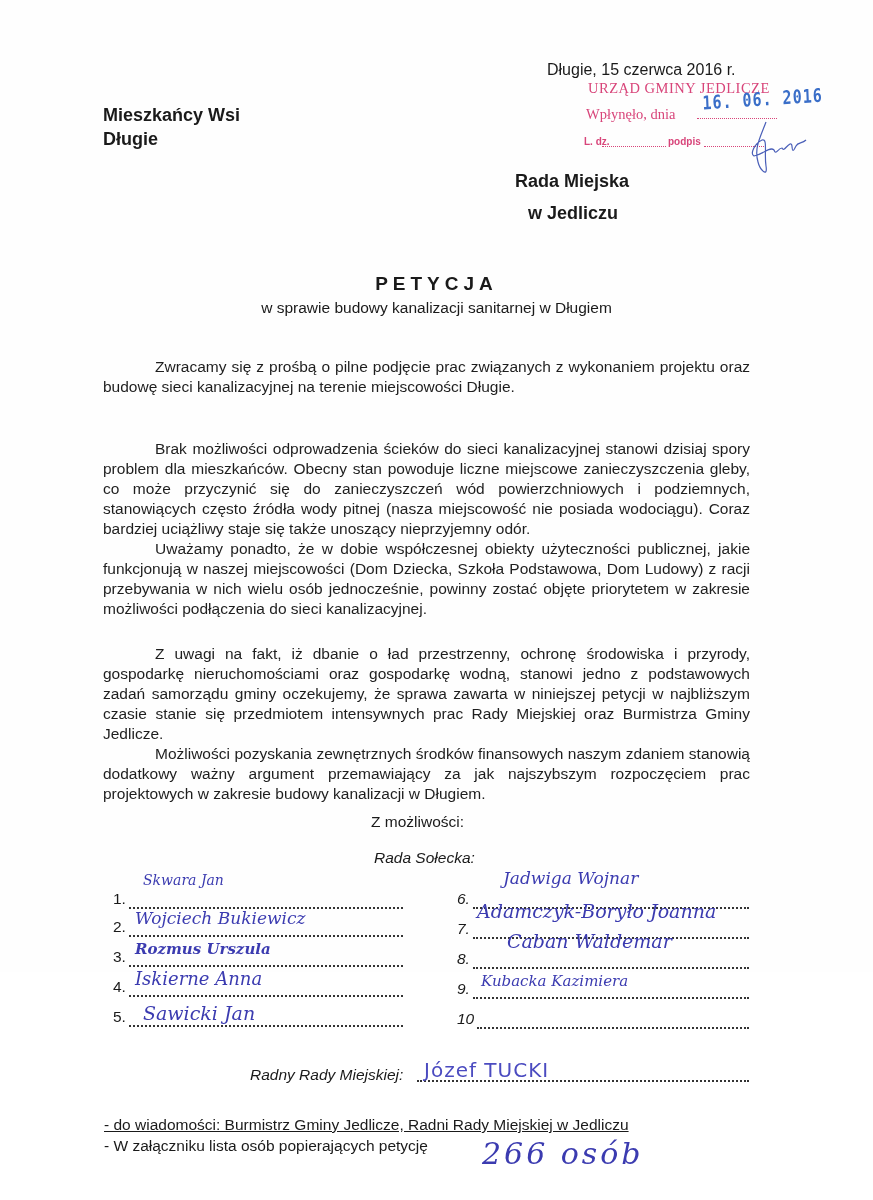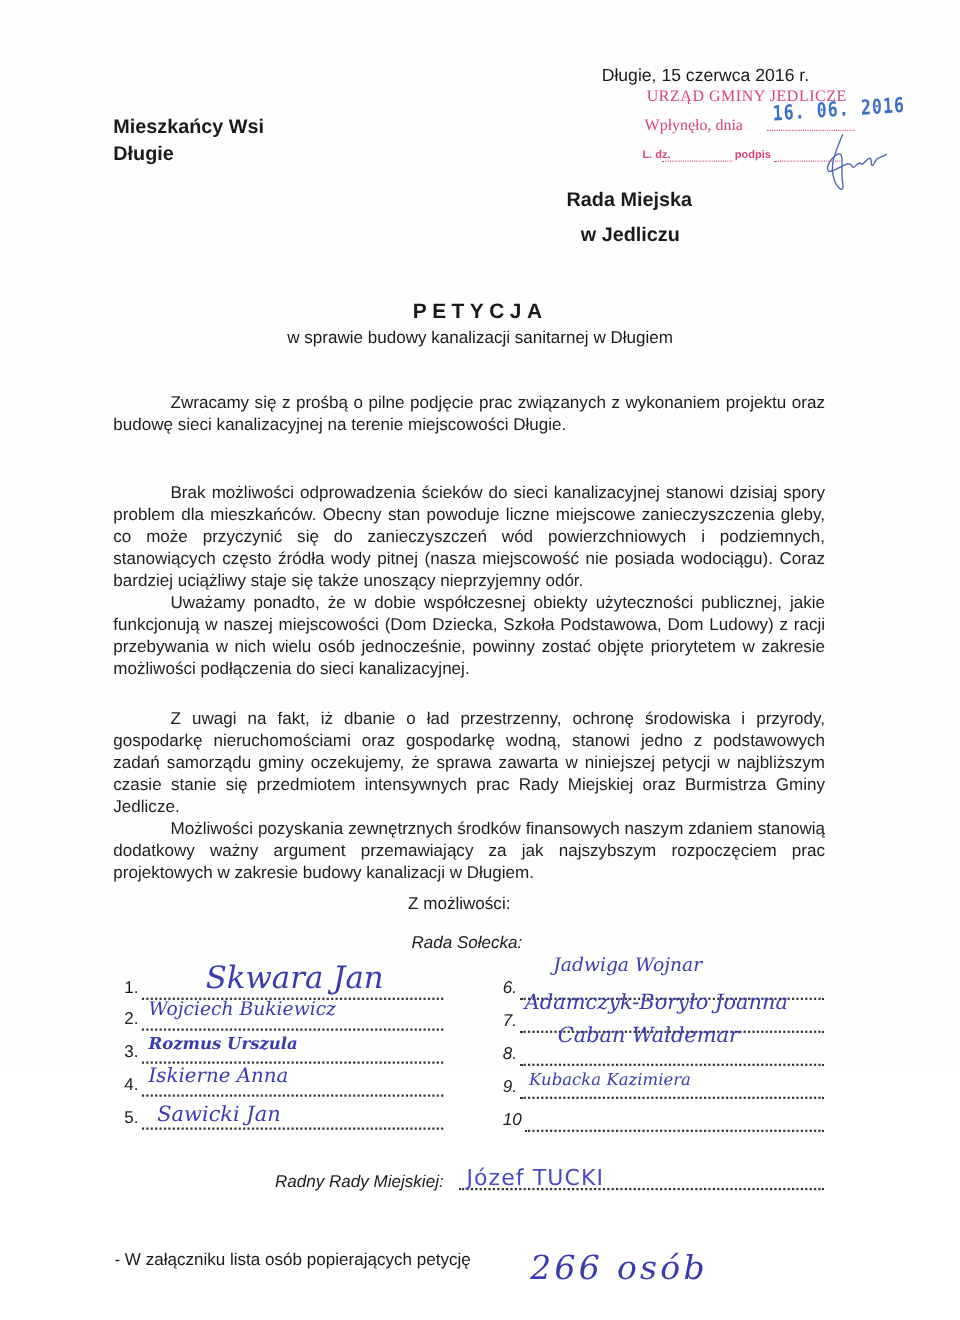--- a/index.html
+++ b/index.html
@@ -98,21 +98,21 @@
     <p>Z uwagi na fakt, iż dbanie o ład przestrzenny, ochronę środowiska i przyrody, gospodarkę nieruchomościami oraz gospodarkę wodną, stanowi jedno z podstawowych zadań samorządu gminy oczekujemy, że sprawa zawarta w niniejszej petycji w najbliższym czasie stanie się przedmiotem intensywnych prac Rady Miejskiej oraz Burmistrza Gminy Jedlicze.</p>
     <p>Możliwości pozyskania zewnętrznych środków finansowych naszym zdaniem stanowią dodatkowy ważny argument przemawiający za jak najszybszym rozpoczęciem prac projektowych w zakresie budowy kanalizacji w Długiem.</p>
   </div>
 
   <div class="abs closing">Z możliwości:</div>
   <div class="abs council">Rada Sołecka:</div>
 
   <div class="sig-row left-col" style="left:113px; top:890px; width:290px;">
     <span class="num">1.</span>
     <span class="dots" style="left:16px; right:0;"></span>
-    <span class="hw" style="left:30px; top:-18px; font-size:28px;margin-left:44px;">Skwara Jan</span>
+    <span class="hw" style="left:30px; top:-18px; font-size:14px;">Skwara Jan</span>
   </div>
   <div class="sig-row left-col" style="left:113px; top:918px; width:290px;">
     <span class="num">2.</span>
     <span class="dots" style="left:16px; right:0;"></span>
     <span class="hw" style="left:22px; top:-10px;">Wojciech Bukiewicz</span>
   </div>
   <div class="sig-row left-col" style="left:113px; top:948px; width:290px;">
     <span class="num">3.</span>
     <span class="dots" style="left:16px; right:0;"></span>
     <span class="hw" style="left:22px; top:-8px; font-size:15px;font-weight:bold;">Rozmus Urszula</span>
@@ -151,16 +151,17 @@
   <div class="sig-row right-col" style="left:457px; top:1010px; width:292px;">
     <span class="num">10</span>
     <span class="dots" style="left:20px; right:0;"></span>
     <span class="hw" style="left:30px; top:-6px;"></span>
   </div>
 
   <div class="abs radny">Radny Rady Miejskiej:</div>
   <div class="radny-dots"></div>
   <div class="abs radny-hw">Józef TUCKI</div>
 
+  <div class="abs cc">- do wiadomości: Burmistrz Gminy Jedlicze, Radni Rady Miejskiej w Jedliczu</div>
   <div class="abs attach">- W załączniku lista osób popierających petycję</div>
   <div class="abs count-hw">266 osób</div>
 
 </div>
 
 </body></html>

